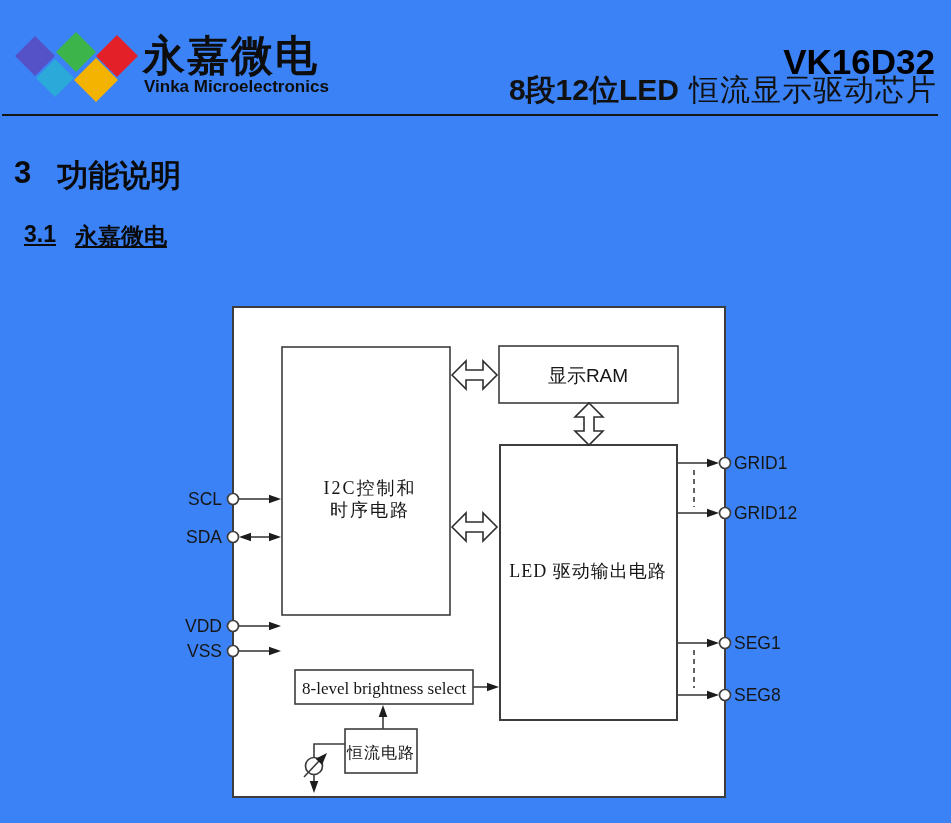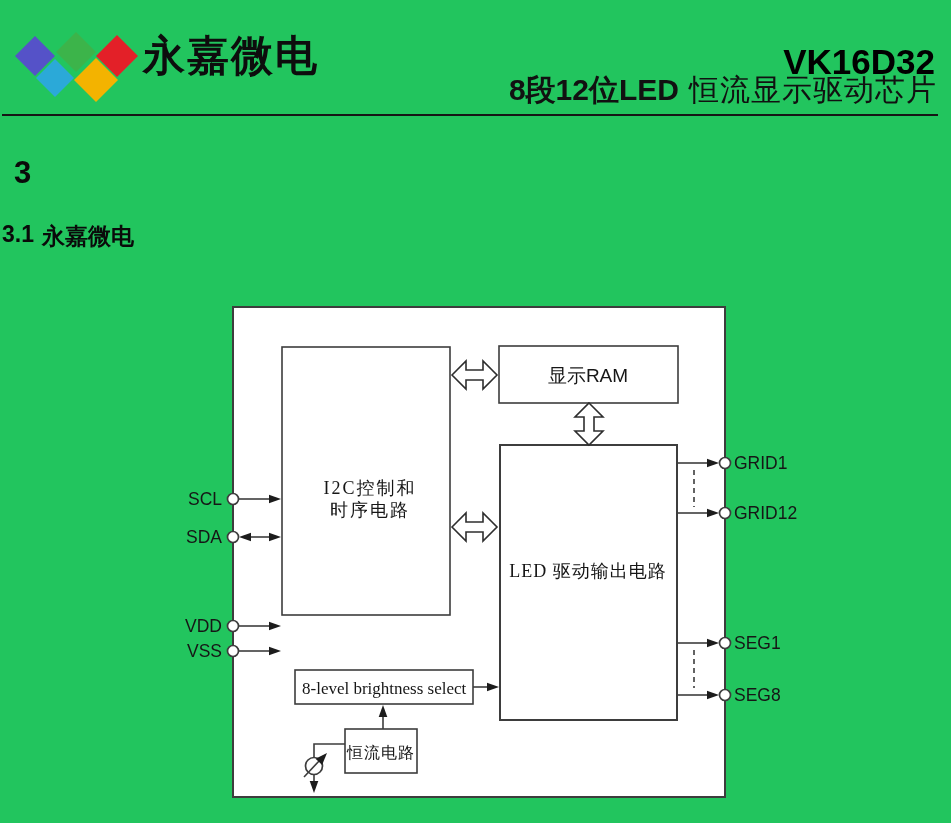--- a/index.html
+++ b/index.html
@@ -1,38 +1,38 @@
 <!DOCTYPE html>
 <html><head>
 <meta charset="utf-8">
 <style>
   * { margin:0; padding:0; box-sizing:border-box; }
   body { background:#ffffff; font-family:"Liberation Sans","DejaVu Sans",sans-serif; }
-  .page { position:relative; width:951px; height:823px; background:#22c55e; overflow:hidden; }
+  .page { position:relative; width:951px; height:823px; background:#3b82f6; overflow:hidden; }
 
   
   .logo-svg { position:absolute; left:12px; top:32px; }
   .brand-cn { position:absolute; left:143px; top:28px; font-size:42px; font-weight:800;
               letter-spacing:2px; color:#0d0d0d; white-space:nowrap; }
   .brand-en { position:absolute; left:144px; top:77px; font-size:17px; font-weight:700;
               color:#0d0d0d; white-space:nowrap; }
   .part-number { position:absolute; right:16px; top:10px; font-size:35px; font-weight:800;
                  color:#000; text-align:right; white-space:nowrap;margin-top:32px; }
   .subtitle { position:absolute; right:14px; top:70px; font-size:30px; color:#111;
               text-align:center; white-space:nowrap; }
   .subtitle .sub-bold { font-weight:700; font-family:"Liberation Sans","DejaVu Sans",sans-serif; }
   .subtitle .sub-rest { font-weight:400; font-family:"Liberation Serif","DejaVu Serif",serif;
                         margin-left:10px; letter-spacing:1px; }
   .rule { position:absolute; left:2px; top:114px; width:936px; height:2px; background:#161616; }
 
   
   .h1 { position:absolute; left:14px; top:155px; display:flex; gap:26px;
         font-size:31px; font-weight:800; color:#0a0a0a; }
-  .h2 { position:absolute; left:2px; top:221px; display:flex; gap:8px;
-        font-size:23px; font-weight:800; color:#0a0a0a; }
+  .h2 { position:absolute; left:24px; top:221px; display:flex; gap:19px;
+        font-size:23px; font-weight:800; color:#0a0a0a;text-decoration:underline; }
 
   
   .diagram-svg { position:absolute; left:0; top:0; }
   .box { fill:#ffffff; stroke:#3d3d3d; }
   .wire { stroke:#3d3d3d; stroke-width:1.6; fill:none; }
   .dash { stroke:#3d3d3d; stroke-width:1.6; fill:none; stroke-dasharray:5,4; }
   .head { fill:#1c1c1c; stroke:none; }
   .pin-circle { fill:#ffffff; stroke:#3d3d3d; stroke-width:1.7; }
   .hollow { fill:#ffffff; stroke:#2e2e2e; stroke-width:1.6; stroke-linejoin:miter; }
   .t-serif { font-family:"Liberation Serif","DejaVu Serif",serif; fill:#161616; }
@@ -45,30 +45,32 @@
 
   <svg class="logo-svg" width="130" height="72" viewBox="0 0 130 72">
     <polygon points="23,4 43,24 23,44 3,24" fill="#5552c8"></polygon>
     <polygon points="64,0 84,20 64,40 44,20" fill="#3cb44a"></polygon>
     <polygon points="105,3 126,24 105,45 84,24" fill="#e32028"></polygon>
     <polygon points="43,27 62,46 43,65 24,46" fill="#2ba9d8"></polygon>
     <polygon points="84,26 106,48 84,70 62,48" fill="#f3b300"></polygon>
   </svg>
 
   <div class="brand-cn">永嘉微电</div>
+  <div class="brand-en">Vinka Microelectronics</div>
 
   <div class="part-number">VK16D32</div>
   <div class="subtitle">
     <span class="sub-bold">8段12位LED</span><span class="sub-rest">恒流显示驱动芯片</span>
   </div>
 
   <div class="rule"></div>
 
   <div class="h1">
     <span>3</span>
+    <span>功能说明</span>
   </div>
   <div class="h2">
     <span>3.1</span>
     <span>永嘉微电</span>
   </div>
 
   <svg class="diagram-svg" width="951" height="823" viewBox="0 0 951 823">
 
     <rect x="233" y="307" width="492" height="490" class="box" stroke-width="2"></rect>
 

